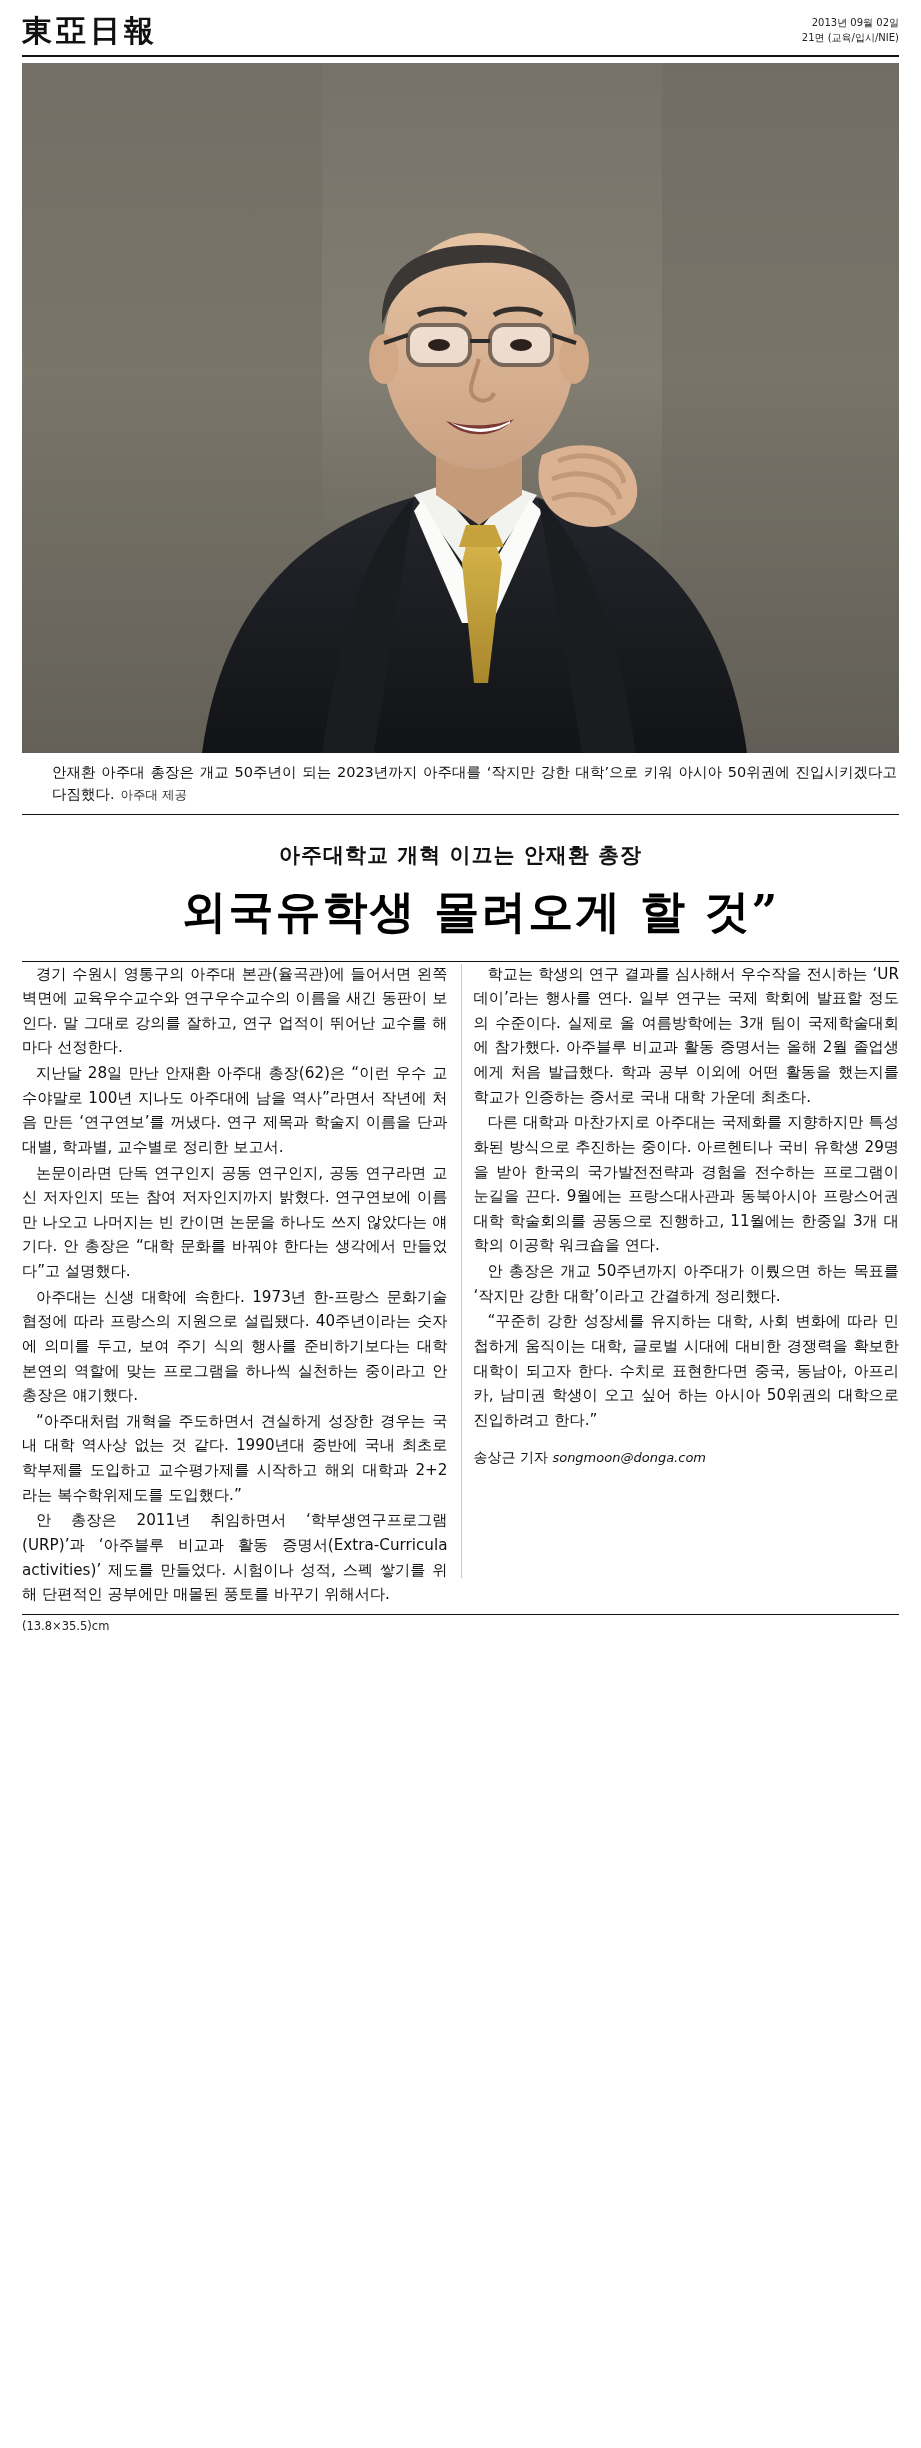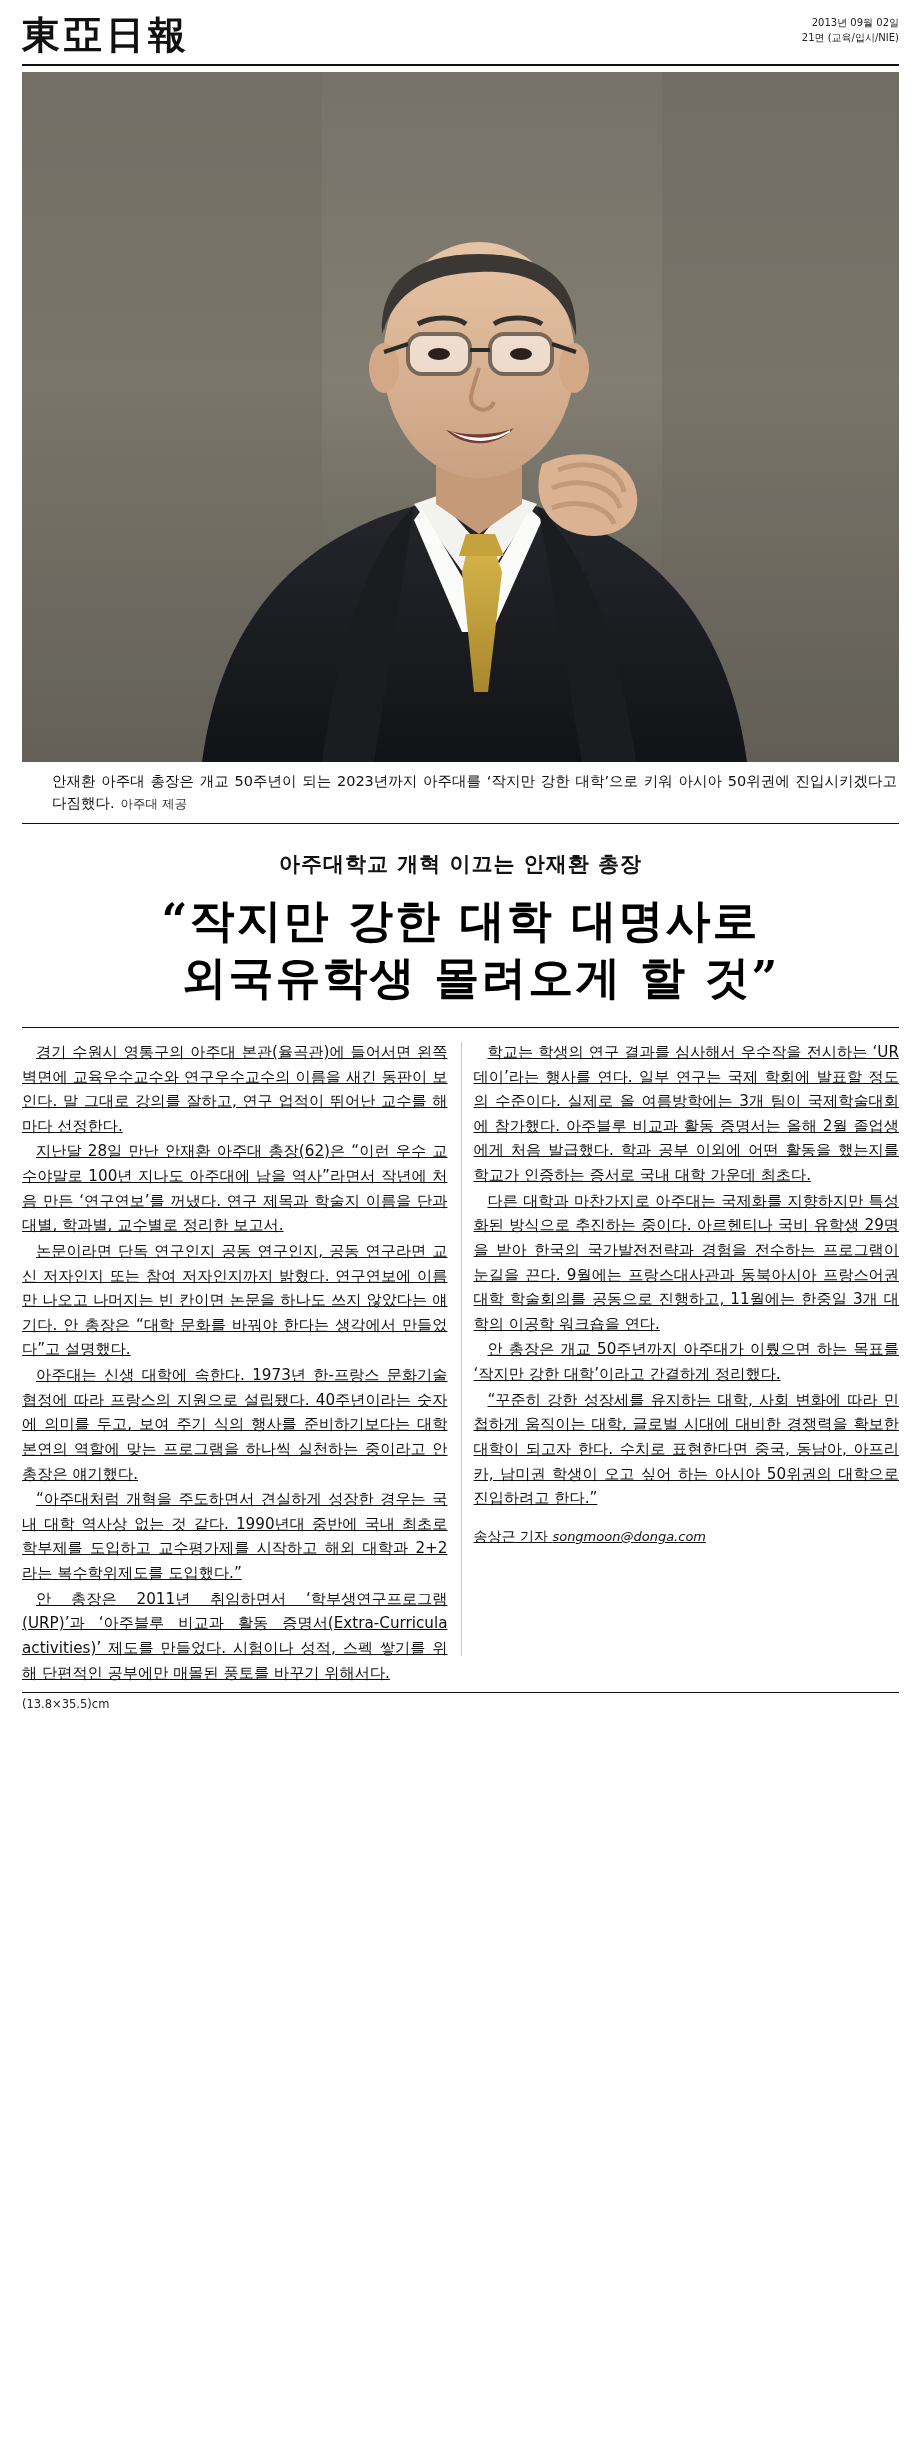--- a/index.html
+++ b/index.html
@@ -23,21 +23,21 @@
   
   .masthead {
     display: flex;
     align-items: flex-start;
     justify-content: space-between;
     padding: 4px 0 6px 0;
   }
   .logo {
     font-family: "DejaVu Serif", "Liberation Serif", serif;
     font-weight: bold;
-    font-size: 38px;
+    font-size: 30px;
     letter-spacing: 4px;
     color: #111;
     line-height: 1.1;
   }
   .masthead-right {
     text-align: right;
     font-size: 10px;
     line-height: 1.45;
     color: #222;
     padding-top: 2px;
@@ -103,23 +103,22 @@
   .headline .l2 { display: block; padding-left: 40px; }
   .rule-head {
     height: 1px;
     background: #111;
     margin: 20px 0 0 0;
   }
   
   .columns {
     display: flex;
     gap: 26px;
-    margin-top: 12px;
-    position: relative;
-    text-decoration: underline;
+    margin-top: 0;
+    position: relative;
   }
   .columns:before {
     content: "";
     position: absolute;
     left: 50%;
     top: 2px;
     bottom: 30px;
     width: 1px;
     background: #c9c9c9;
   }
@@ -250,21 +249,20 @@
       </svg>
     </div>
     <div class="photo-caption">
       <span>안재환 아주대 총장은 개교 50주년이 되는 2023년까지 아주대를 ‘작지만 강한 대학’으로 키워 아시아 50위권에 진입시키겠다고 다짐했다.</span><span class="photo-credit">아주대 제공</span>
     </div>
   </div>
   <div class="rule-caption"></div>
 
   <div class="kicker">아주대학교 개혁 이끄는 안재환 총장</div>
   <div class="headline">
-    <span class="l1">“작지만 강한 대학 대명사로</span>
     <span class="l2">외국유학생 몰려오게 할 것”</span>
   </div>
   <div class="rule-head"></div>
 
   <div class="columns">
     <div class="col">
       <p>경기 수원시 영통구의 아주대 본관(율곡관)에 들어서면 왼쪽 벽면에 교육우수교수와 연구우수교수의 이름을 새긴 동판이 보인다. 말 그대로 강의를 잘하고, 연구 업적이 뛰어난 교수를 해마다 선정한다.</p>
       <p>지난달 28일 만난 안재환 아주대 총장(62)은 “이런 우수 교수야말로 100년 지나도 아주대에 남을 역사”라면서 작년에 처음 만든 ‘연구연보’를 꺼냈다. 연구 제목과 학술지 이름을 단과대별, 학과별, 교수별로 정리한 보고서.</p>
       <p>논문이라면 단독 연구인지 공동 연구인지, 공동 연구라면 교신 저자인지 또는 참여 저자인지까지 밝혔다. 연구연보에 이름만 나오고 나머지는 빈 칸이면 논문을 하나도 쓰지 않았다는 얘기다. 안 총장은 “대학 문화를 바꿔야 한다는 생각에서 만들었다”고 설명했다.</p>
       <p>아주대는 신생 대학에 속한다. 1973년 한-프랑스 문화기술협정에 따라 프랑스의 지원으로 설립됐다. 40주년이라는 숫자에 의미를 두고, 보여 주기 식의 행사를 준비하기보다는 대학 본연의 역할에 맞는 프로그램을 하나씩 실천하는 중이라고 안 총장은 얘기했다.</p>

